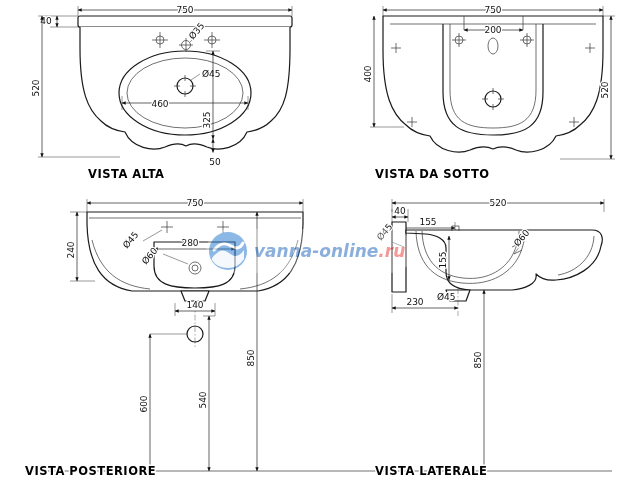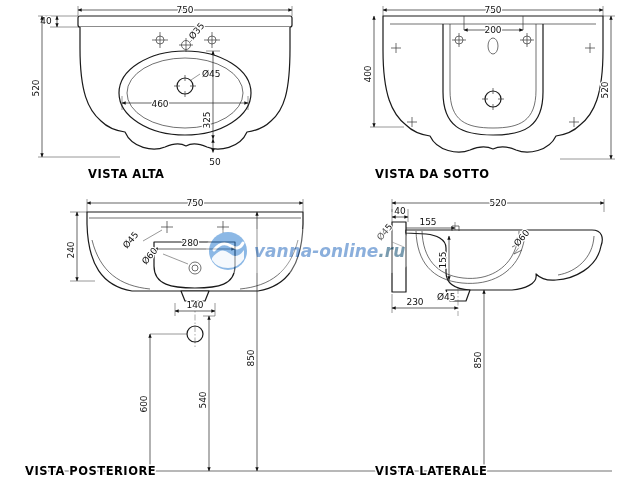--- a/index.html
+++ b/index.html
@@ -11,21 +11,21 @@
   .ol{fill:#fff;stroke:#1a1a1a;stroke-width:1.2;stroke-linejoin:round;}
   .olf{fill:none;stroke:#1a1a1a;stroke-width:1.2;stroke-linejoin:round;}
   .tn{fill:none;stroke:#333;stroke-width:0.7;}
   .dim{fill:none;stroke:#222;stroke-width:0.7;}
   .ext{fill:none;stroke:#444;stroke-width:0.55;}
   .cl{fill:none;stroke:#555;stroke-width:0.5;stroke-dasharray:6 2 1.5 2;}
   .watermark{position:absolute;left:206px;top:229px;display:flex;align-items:center;gap:6px;
              opacity:.55;background:rgba(255,255,255,.55);border-radius:24px;padding:2px 8px 2px 2px;}
   .wm-logo{width:40px;height:40px;flex:0 0 auto;}
   .wm-brand{font-style:italic;font-weight:bold;font-size:17px;color:#2d6fc0;line-height:1;white-space:nowrap;}
-  .wm-suffix{color:#0c4a6e;}
+  .wm-suffix{color:#ef4444;}
   .wm-tagline{font-size:8px;color:#6fa3dd;letter-spacing:.4px;margin-top:2px;white-space:nowrap;}
 </style>
 </head>
 <body>
 
 <div class="canvas">
 <svg width="617" height="502" viewBox="0 0 617 502">
   <defs>
     <marker id="arr" viewBox="0 0 10 10" refX="8" refY="5" markerWidth="7" markerHeight="7" orient="auto-start-reverse">
       <path d="M0.5,1.5 L8.5,5 L0.5,8.5 Z" fill="#111"></path>

